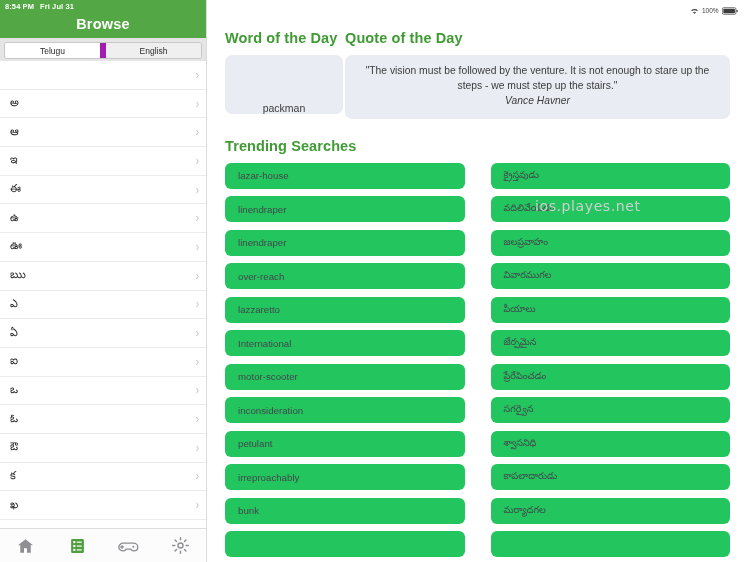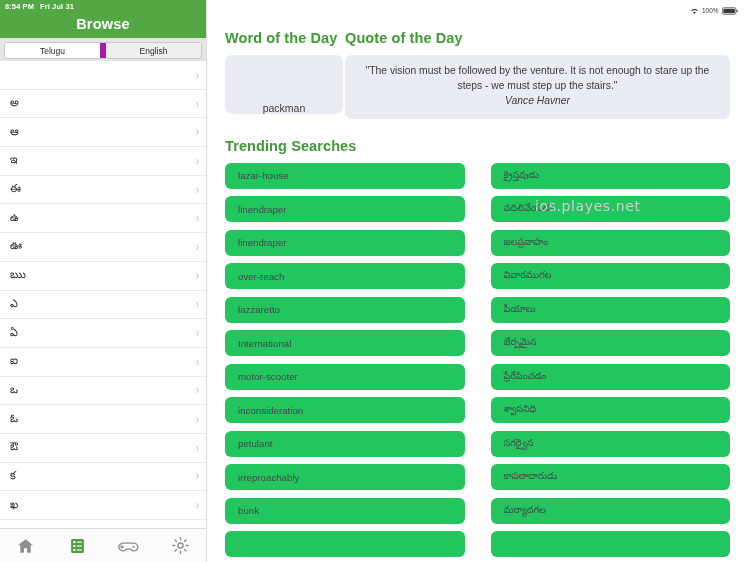--- a/index.html
+++ b/index.html
@@ -338,22 +338,22 @@
         </div>
 
         <div class="chip-col">
           <div class="chip telugu">క్రైస్తవుడు</div>
           <div class="chip telugu">వదిలివేయడం</div>
           <div class="chip telugu">జలప్రవాహం</div>
           <div class="chip telugu">వివారముగల</div>
           <div class="chip telugu">పీయాలు</div>
           <div class="chip telugu">జేర్పమైన</div>
           <div class="chip telugu">ప్రేరేపించడం</div>
+          <div class="chip telugu">సగర్వైన</div>
           <div class="chip telugu">శ్వాసనిధి</div>
-          <div class="chip telugu">సగర్వైన</div>
           <div class="chip telugu">కాపలాదారుడు</div>
           <div class="chip telugu">మర్యాదగల</div>
           <div class="chip telugu"></div>
         </div>
 
       </div>
     </div>
 
     <div class="watermark">ios.playes.net</div>
   </div>

